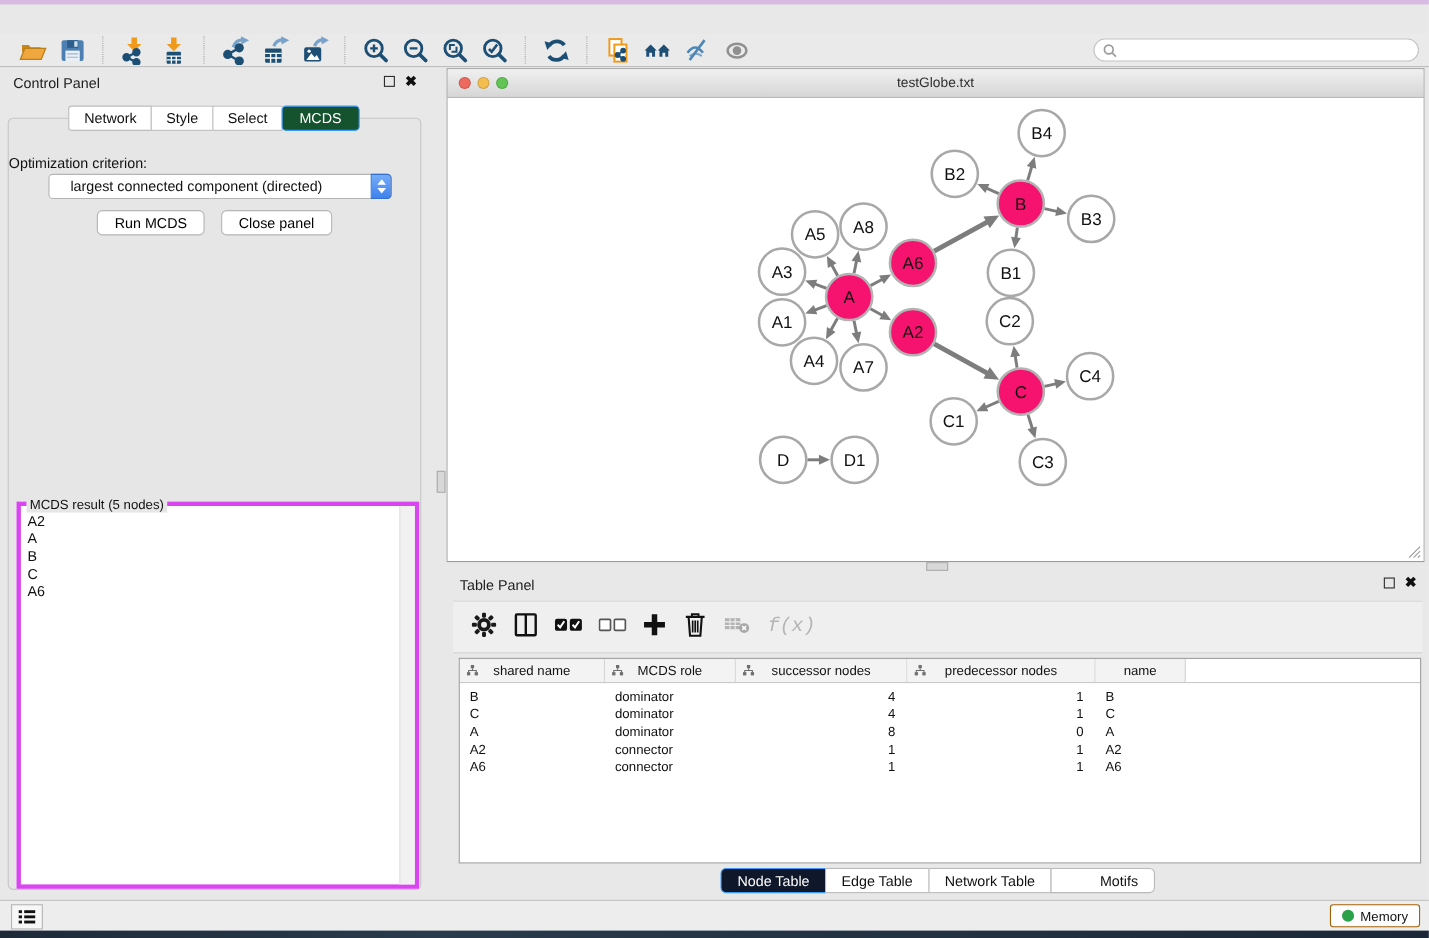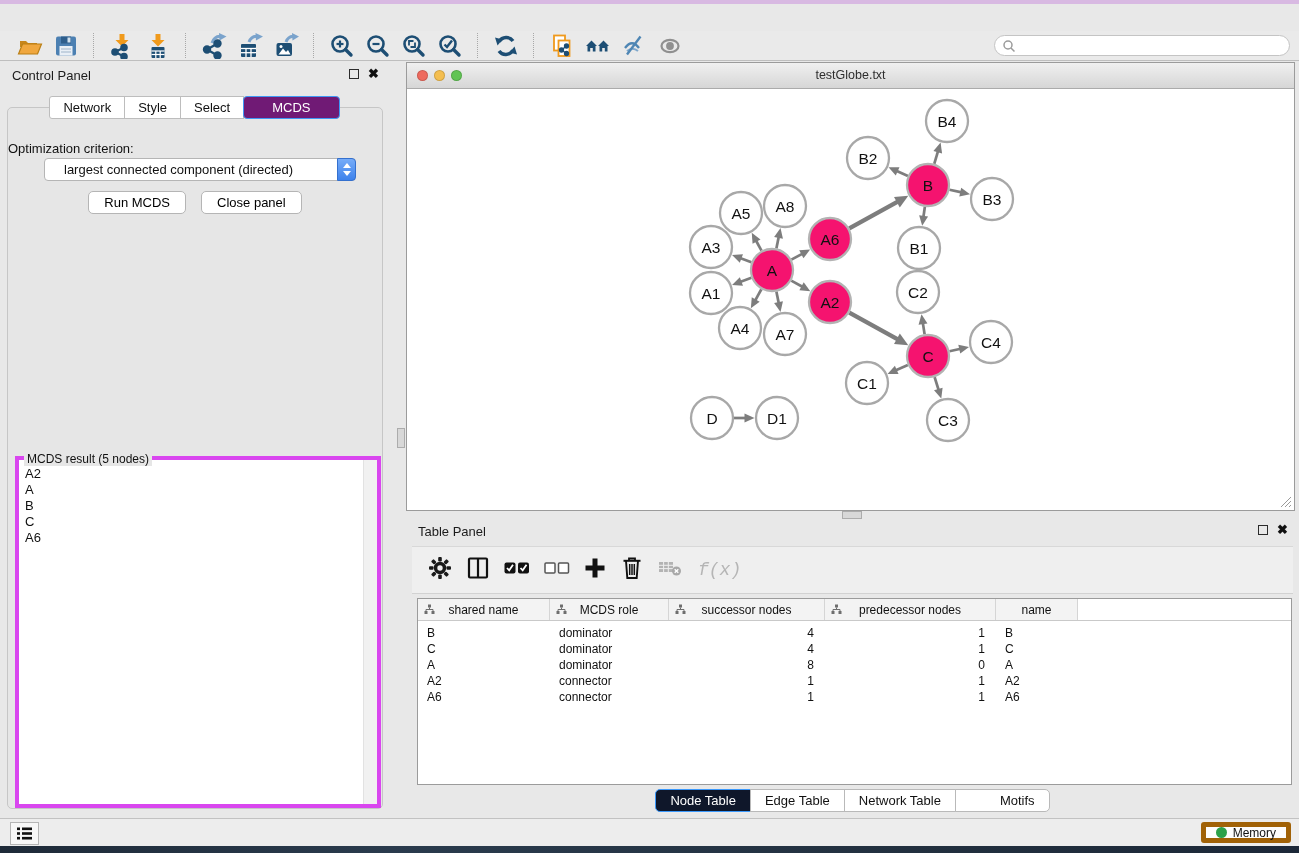--- a/index.html
+++ b/index.html
@@ -24,21 +24,21 @@
   
   .pt-title{position:absolute;left:12px;top:6px;font-size:13px;color:#1c1c1c;}
   .pt-icons{position:absolute;right:11px;top:7px;display:flex;gap:9px;align-items:center;}
   .float-icon{width:8px;height:8px;border:1.6px solid #2b2b2b;}
   .close-icon{font-size:13px;font-weight:bold;color:#101010;line-height:10px;}
   
   .control-panel{position:absolute;left:0;top:62px;width:390px;height:748px;}
   .cp-tabs{position:absolute;left:0;top:34px;width:100%;display:flex;justify-content:center;z-index:2;}
   .cp-tab{background:#fff;border:1px solid #BDBDBD;margin-left:-1px;padding:3px 13px;font-size:13px;}
   .cp-tab:first-child{border-radius:3px 0 0 3px;}
-  .cp-tab.active{background:#701a75;color:#fff;border-color:#3E97F6;border-radius:4px;padding:3px 28px;}
+  .cp-tab.active{background:#14532d;color:#fff;border-color:#3E97F6;border-radius:4px;padding:3px 15px;}
   .cp-inner{position:absolute;left:7px;top:45px;width:374px;height:700px;background:#E6E6E6;
             border:1px solid #C6C6C6;border-radius:5px;}
   .opt-label{margin-top:33px;font-size:13px;}
   .dropdown{position:absolute;left:36px;top:50px;width:312px;height:23px;background:#fff;
             border:1px solid #B5B5B5;border-radius:4px;box-sizing:border-box;}
   .dd-text{line-height:21px;padding-left:19px;font-size:13px;white-space:nowrap;overflow:hidden;}
   .dd-stepper{position:absolute;right:-1px;top:-1px;width:19px;height:23px;
               background:linear-gradient(#76ACF8,#3E82EC);border-radius:0 4px 4px 0;border:1px solid #3470CE;box-sizing:border-box;}
   .dd-up{position:absolute;left:5px;top:4px;width:0;height:0;border-left:4px solid transparent;border-right:4px solid transparent;border-bottom:5px solid #fff;}
   .dd-down{position:absolute;left:5px;bottom:4px;width:0;height:0;border-left:4px solid transparent;border-right:4px solid transparent;border-top:5px solid #fff;}
@@ -79,21 +79,21 @@
   .td.r{padding-right:11px;text-align:right;}
   .tp-tabs{position:absolute;left:0;top:271px;width:100%;display:flex;justify-content:center;}
   .tp-tab{background:#fff;border:1px solid #B9B9B9;margin-left:-1px;padding:3px 14px;font-size:13px;}
   .tp-tab:first-child{border-radius:5px 0 0 5px;margin-left:0;}
   .tp-tab:last-child{border-radius:0 5px 5px 0;padding-left:44px;}
   .tp-tab.active{background:#0f172a;color:#fff;border-color:#3B99FC;text-align:right;}
   
   .statusbar{position:absolute;left:0;top:818px;width:100%;height:28px;background:#EDEDED;border-top:1px solid #C2C2C2;}
   .list-btn{position:absolute;left:10px;top:3px;width:27px;height:21px;background:#F7F7F7;border:1px solid #B5B5B5;
             display:flex;align-items:center;justify-content:center;}
-  .memory-btn{position:absolute;right:8px;top:3px;height:21px;background:#FDFDFD;border:5px solid #a16207;border-radius:3px;
+  .memory-btn{position:absolute;right:8px;top:3px;height:21px;background:#FDFDFD;border:1px solid #a16207;border-radius:3px;
               display:flex;align-items:center;gap:6px;padding:0 10px;font-size:12px;box-sizing:border-box;}
   .mem-dot{width:11px;height:11px;border-radius:50%;background:#2BA14A;}
   .bottom-strip{position:absolute;left:0;top:846px;width:100%;height:7px;background:linear-gradient(90deg,#1E2A38,#2A3B4D 30%,#22303F 70%,#1C2838);}
   .mcds-item{cursor:default;}
 </style>
 </head>
 <body>
 
 <div class="app">
   <div class="top-strip"></div>

